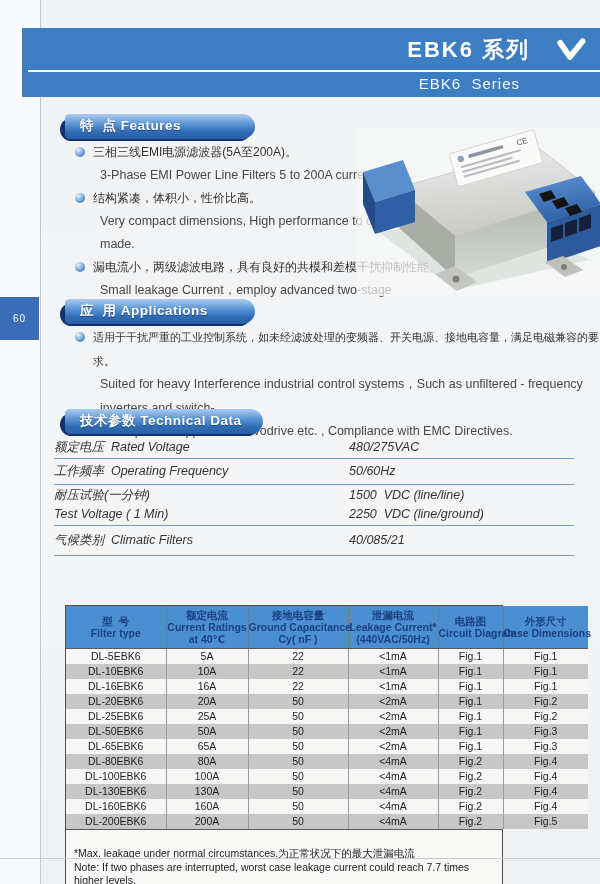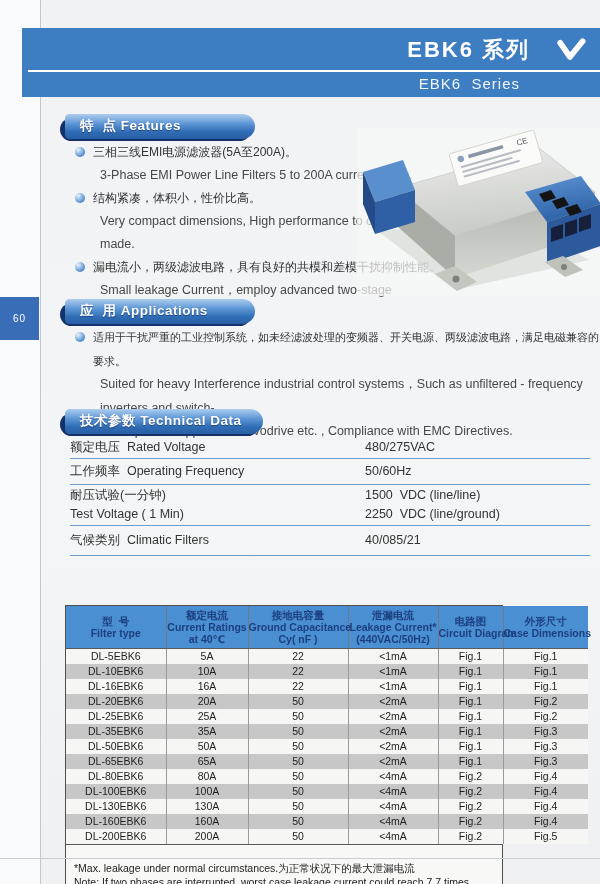--- a/index.html
+++ b/index.html
@@ -60,21 +60,21 @@
   .dot{
     position:absolute;left:0;top:6px;width:10px;height:10px;border-radius:50%;
     background:radial-gradient(circle at 32% 28%,#e8f2fb 0%,#9cc0e6 35%,#4a86c8 75%,#2d62a8 100%);
   }
   .zh{font-size:12px;color:#323232;}
   #applications-list .zh{font-size:11px;letter-spacing:0;}
   .en{font-size:12.5px;color:#474747;margin-left:7px;}
   
   #product-photo{position:absolute;left:357px;top:128px;width:243px;height:168px;}
   
-  #tech-rows{position:absolute;left:70px;top:437px;width:520px;}
+  #tech-rows{position:absolute;left:54px;top:437px;width:520px;font-style:italic;}
   .trow{display:flex;align-items:center;border-bottom:1px solid #6d9ccf;}
   .trow .tl{width:295px;font-size:12.5px;color:#333;line-height:19px;}
   .trow .tv{flex:1;font-size:12.5px;color:#333;line-height:19px;}
   #trow-1{height:21px;}#trow-2{height:25px;}#trow-3{height:40px;}#trow-4{height:29px;}
   
   #table-box{
     position:absolute;left:65px;top:575px;width:438px;
     border:1px solid #4f4f4f;background:#fbfbfa;box-sizing:border-box;margin-top:30px;
   }
   table{border-collapse:collapse;width:100%;table-layout:fixed;}
@@ -201,21 +201,21 @@
 
   <div id="applications-banner" class="sec-banner">
     <div class="shadow"></div>
     <div class="face"></div>
     <div class="label">应  用 Applications</div>
   </div>
 
   <div id="applications-list" class="blist">
     <div class="bitem">
       <span class="dot"></span>
-      <div class="zh">适用于干扰严重的工业控制系统，如未经滤波处理的变频器、开关电源、两级滤波电路，满足电磁兼容的要求。</div>
+      <div class="zh">适用于干扰严重的工业控制系统，如未经滤波处理的变频器、开关电源、接地电容量，满足电磁兼容的要求。</div>
       <div class="en">Suited for heavy Interference industrial control systems，Such as unfiltered - frequency inverters and switch-</div>
       <div class="en">mode power supplies  or servodrive etc. , Compliance with EMC Directives.</div>
     </div>
   </div>
 
   <div id="technical-banner" class="sec-banner">
     <div class="shadow"></div>
     <div class="face"></div>
     <div class="label">技术参数 Technical Data</div>
   </div>
@@ -321,28 +321,20 @@
       </tr>
           <tr>
         <td>DL-25EBK6</td>
         <td>25A</td>
         <td>50</td>
         <td>&lt;2mA</td>
         <td>Fig.1</td>
         <td>Fig.2</td>
       </tr>
           <tr>
-        <td>DL-35EBK6</td>
-        <td>35A</td>
-        <td>50</td>
-        <td>&lt;2mA</td>
-        <td>Fig.1</td>
-        <td>Fig.3</td>
-      </tr>
-          <tr>
         <td>DL-50EBK6</td>
         <td>50A</td>
         <td>50</td>
         <td>&lt;2mA</td>
         <td>Fig.1</td>
         <td>Fig.3</td>
       </tr>
           <tr>
         <td>DL-65EBK6</td>
         <td>65A</td>

